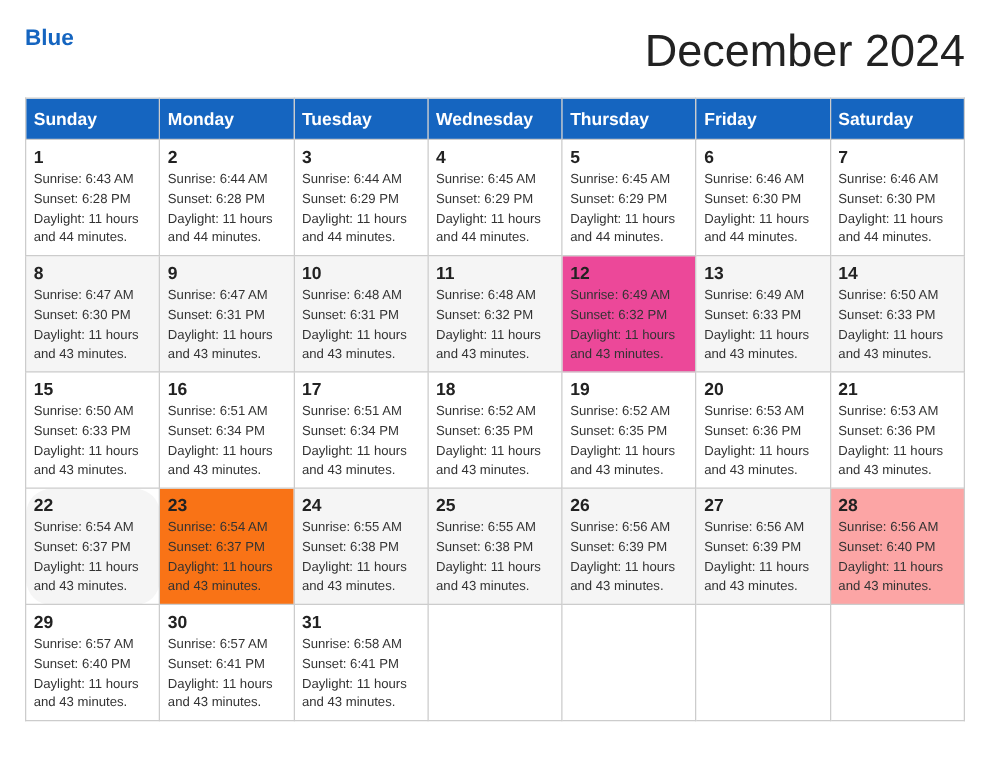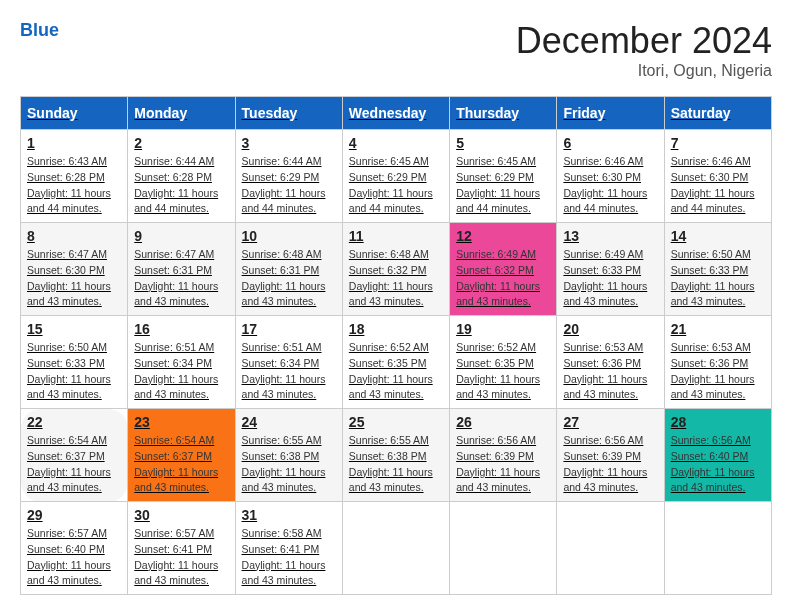--- a/index.html
+++ b/index.html
@@ -48,21 +48,20 @@
       font-weight: normal;
       color: #222;
     }
     .location {
       font-size: 16px;
       color: #555;
     }
     .calendar {
       width: 100%;
       border-collapse: collapse;
-      text-decoration: underline;
     }
     .calendar th {
       background-color: #1565c0;
       color: #fff;
       padding: 8px 6px;
       font-size: 14px;
       font-weight: bold;
       text-align: left;
       border: 1px solid #ccc;
     }
@@ -97,21 +96,20 @@
   </style>
 </head>
 <body>
 
 <div class="header-row">
   <div class="logo">
     <span class="logo-blue">Blue</span>
   </div>
   <div class="title-section">
     <div class="month-title">December 2024</div>
-    <div class="location">Itori, Ogun, Nigeria</div>
   </div>
 </div>
 
 <table class="calendar">
   <thead>
     <tr>
       <th>Sunday</th>
       <th>Monday</th>
       <th>Tuesday</th>
       <th>Wednesday</th>
@@ -337,21 +335,21 @@
         </div>
       </td>
         <td style="background: rgb(245, 245, 245);">
         <span class="day-num">27</span>
         <div class="day-info">
           Sunrise: 6:56 AM<br>
           Sunset: 6:39 PM<br>
           Daylight: 11 hours and 43 minutes.
         </div>
       </td>
-        <td style="background: #14b8a6;">
+        <td style="background: #fca5a5;">
         <span class="day-num">28</span>
         <div class="day-info">
           Sunrise: 6:56 AM<br>
           Sunset: 6:40 PM<br>
           Daylight: 11 hours and 43 minutes.
         </div>
       </td>
       </tr>
       <tr>
         <td>

